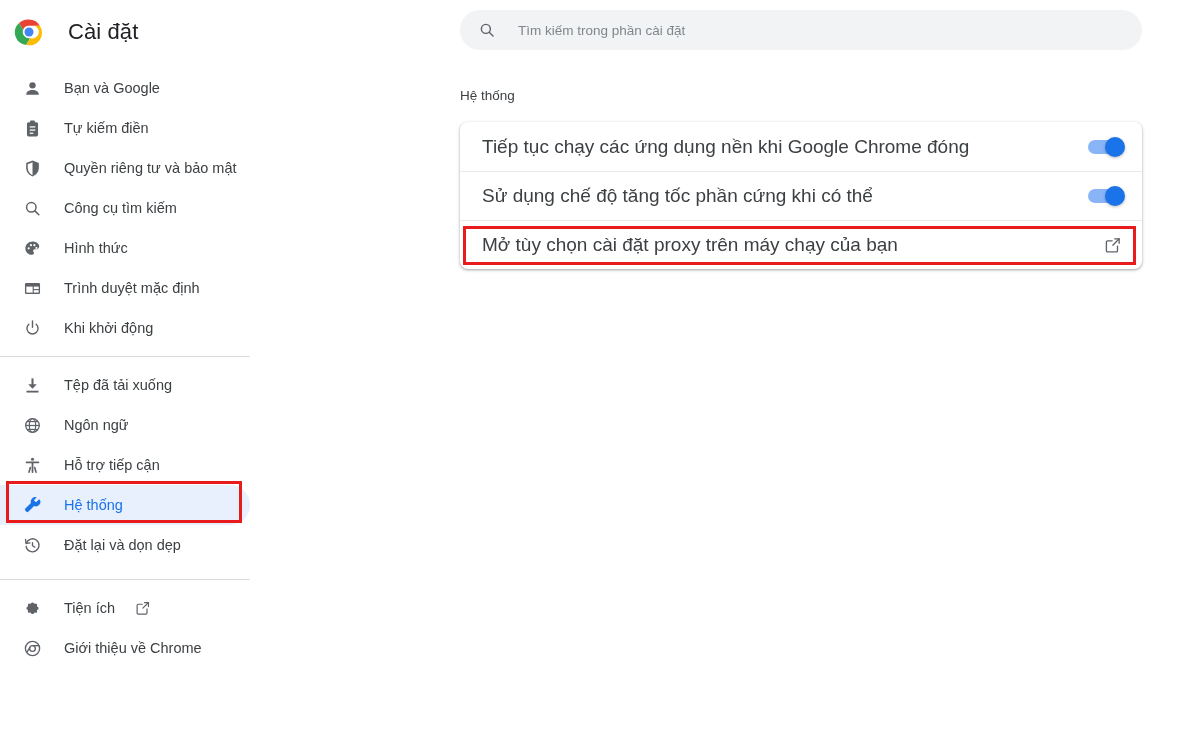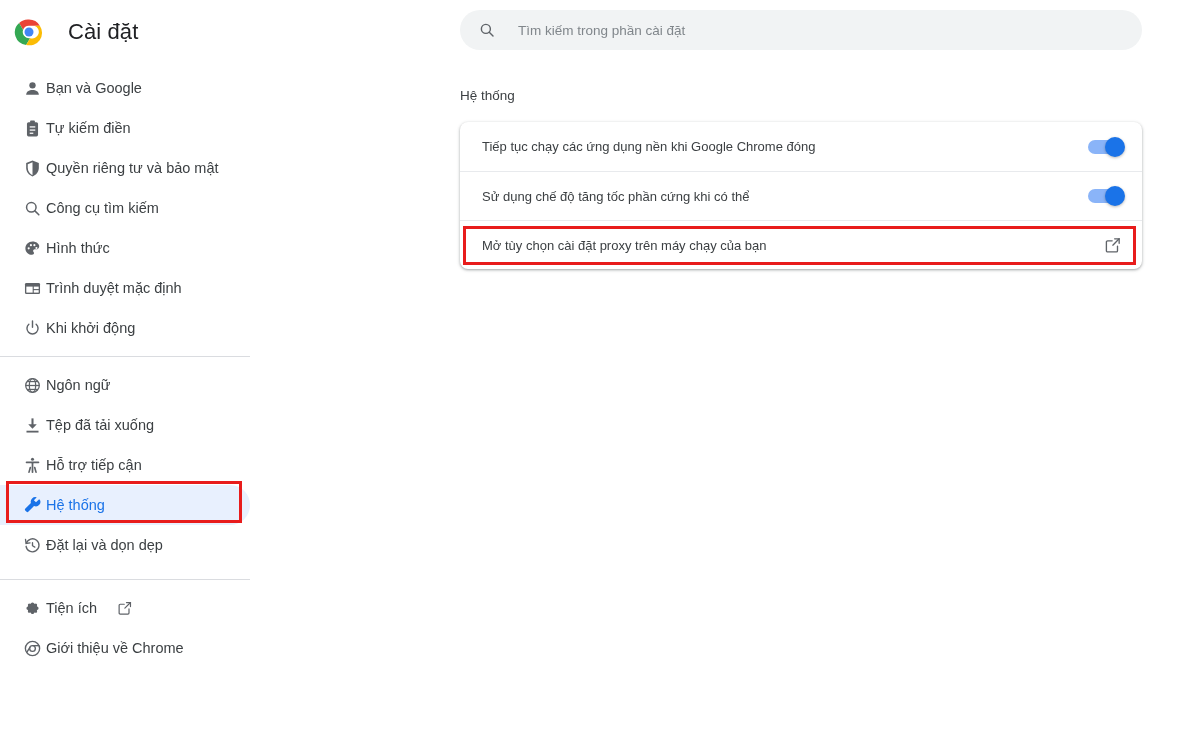--- a/index.html
+++ b/index.html
@@ -38,21 +38,21 @@
     border-radius: 0 20px 20px 0;
     margin-right: 30px;
   }
   .nav-item .ico {
     width: 20px; height: 20px; flex: 0 0 20px;
     display: flex; align-items: center; justify-content: center;
     color: #5f6368;
   }
   .nav-item .ico svg { display: block; }
   .nav-label {
-    margin-left: 4px;
+    margin-left: 22px;
     font-size: 14.5px; color: #3c4043; white-space: nowrap; text-align: right;
   }
   .nav-item.selected { background: #e8f0fe; }
   .nav-item.selected .ico { color: #1a73e8; }
   .nav-item.selected .nav-label { color: #1a73e8; }
 
   .nav-ext-ico { margin-left: 20px; width: 16px; height: 16px; color: #5f6368; display:flex; }
 
   .divider {
     height: 1px; background: #dadce0;
@@ -106,21 +106,21 @@
     overflow: hidden;
   }
   .row {
     position: relative;
     display: flex; align-items: center;
     height: 49px;
     padding: 0 20px 0 22px;
     cursor: pointer;
   }
   .row + .row { border-top: 1px solid #e8eaed; gap: 27px; }
-  .row-label { font-size: 13px; color: #3c4043; flex: 1 1 auto; white-space: nowrap; }
+  .row-label { font-size: 19px; color: #3c4043; flex: 1 1 auto; white-space: nowrap; }
 
   
   .toggle {
     position: relative;
     width: 34px; height: 14px;
     border-radius: 7px;
     background: #8ab4f8;
     flex: 0 0 34px;
   }
   .toggle .knob {
@@ -243,40 +243,40 @@
         <span class="nav-label">Khi khởi động</span>
       </div>
     </div>
 
     <div class="divider"></div>
 
     <div class="nav-group" style="padding-top:0">
 
       <div class="nav-item">
         <span class="ico">
+          <svg viewBox="0 0 24 24" width="19" height="19" fill="currentColor">
+            <rect x="10.7" y="3" width="2.6" height="9"></rect>
+            <path d="M12 16.2L6.6 10.4h10.8z"></path>
+            <rect x="4.4" y="18.6" width="15.2" height="2.3"></rect>
+          </svg>
+        </span>
+        <span class="nav-label">Tệp đã tải xuống</span>
+      </div>
+
+      <div class="nav-item">
+        <span class="ico">
           <svg viewBox="0 0 24 24" width="19" height="19" fill="none" stroke="currentColor" stroke-width="1.6">
             <circle cx="12" cy="12" r="8.6"></circle>
               <ellipse cx="12" cy="12" rx="4" ry="8.6"></ellipse>
             <line x1="3.4" y1="12" x2="20.6" y2="12"></line>
               <line x1="5" y1="7" x2="19" y2="7"></line>
               <line x1="5" y1="17" x2="19" y2="17"></line>
           </svg>
         </span>
         <span class="nav-label">Ngôn ngữ</span>
-      </div>
-
-      <div class="nav-item">
-        <span class="ico">
-          <svg viewBox="0 0 24 24" width="19" height="19" fill="currentColor">
-            <rect x="10.7" y="3" width="2.6" height="9"></rect>
-            <path d="M12 16.2L6.6 10.4h10.8z"></path>
-            <rect x="4.4" y="18.6" width="15.2" height="2.3"></rect>
-          </svg>
-        </span>
-        <span class="nav-label">Tệp đã tải xuống</span>
       </div>
 
       <div class="nav-item">
         <span class="ico">
           <svg viewBox="0 0 24 24" width="19" height="19" fill="currentColor">
             <circle cx="12" cy="4" r="1.9"></circle>
             <rect x="3.4" y="7.1" width="17.2" height="2.1" rx="1"></rect>
             <rect x="10.9" y="8" width="2.2" height="13.4" rx="1"></rect>
             <rect x="7.4" y="13.5" width="2.05" height="8" rx="1" transform="rotate(16 8.4 17.5)"></rect>
             <rect x="14.6" y="13.5" width="2.05" height="8" rx="1" transform="rotate(-16 15.6 17.5)"></rect>

